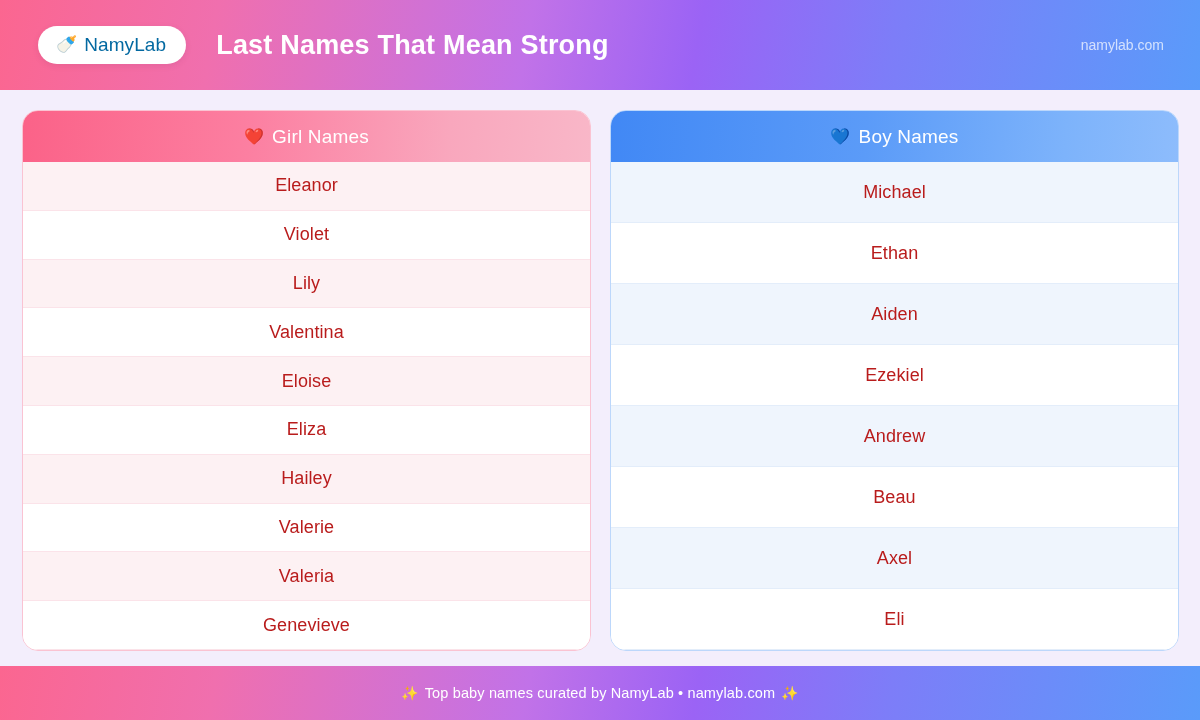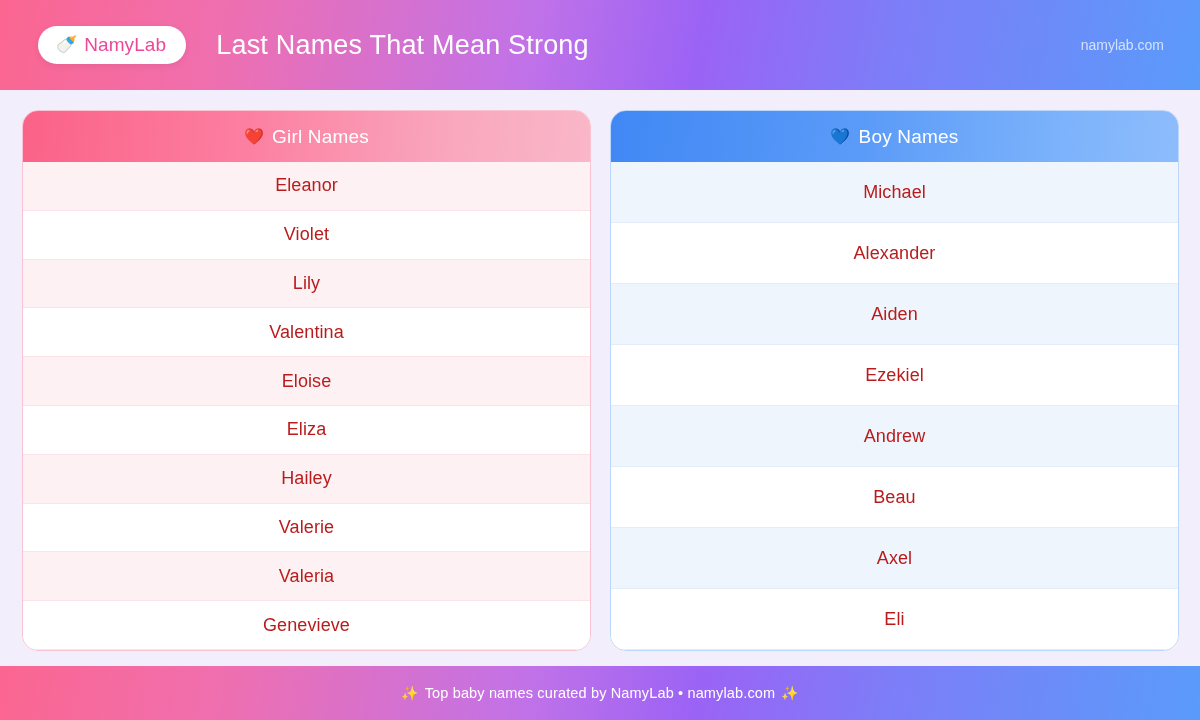--- a/index.html
+++ b/index.html
@@ -39,29 +39,29 @@
     box-shadow: 0 2px 6px rgba(120, 40, 90, 0.12);
     flex: 0 0 auto;
   }
   .logo-emoji {
     font-size: 17px;
     line-height: 1;
     font-family: "DejaVu Sans", sans-serif;
   }
   .logo-text {
     font-size: 19px;
-    color: #ec4899;
+    color: #0369a1;
     letter-spacing: 0.1px;
     line-height: 1;
   }
 
   .header-title {
     color: #ffffff;
     font-size: 27px;
-    font-weight: normal;
+    font-weight: bold;
     letter-spacing: 0.2px;
     margin-left: 30px;
     white-space: nowrap;
   }
 
   .header-site {
     margin-left: auto;
     color: rgba(255, 255, 255, 0.72);
     font-size: 14px;
     padding-right: 12px;
@@ -187,21 +187,21 @@
     </ul>
   </section>
 
   <section class="card boy">
     <div class="card-header">
       <span class="card-header-emoji">💙</span>
       <span>Boy Names</span>
     </div>
     <ul class="name-list">
       <li class="name-row">Michael</li>
-      <li class="name-row">Alexander</li>
+      <li class="name-row">Ethan</li>
       <li class="name-row">Aiden</li>
       <li class="name-row">Ezekiel</li>
       <li class="name-row">Andrew</li>
       <li class="name-row">Beau</li>
       <li class="name-row">Axel</li>
       <li class="name-row">Eli</li>
     </ul>
   </section>
 
 </div>

